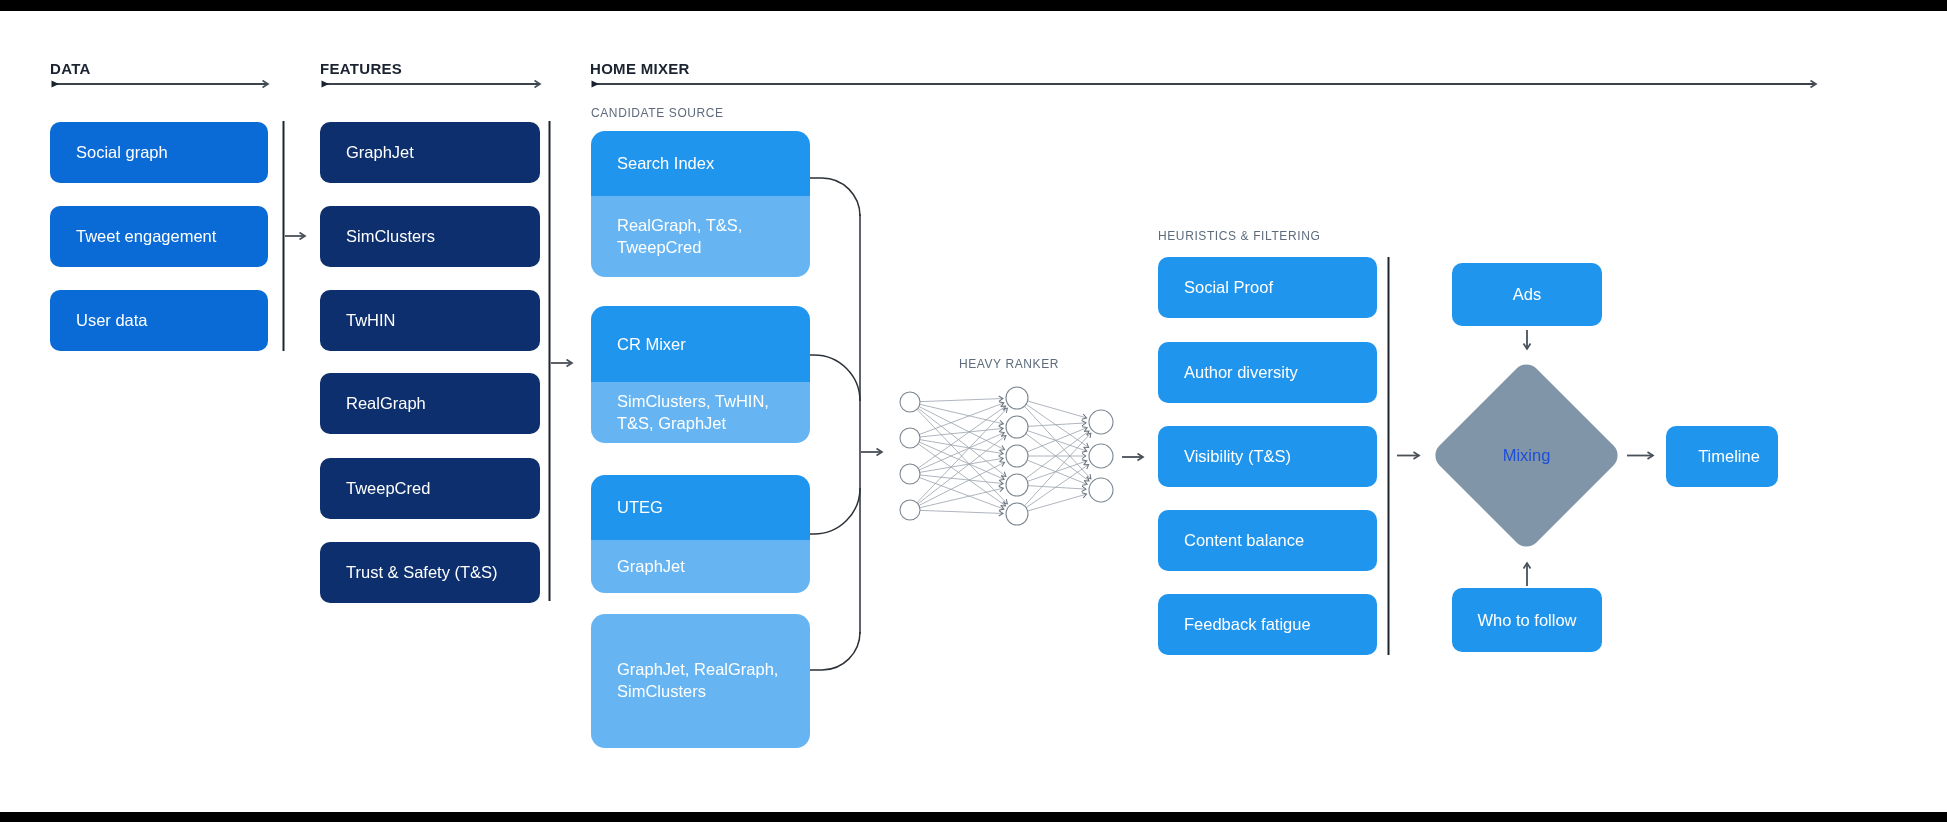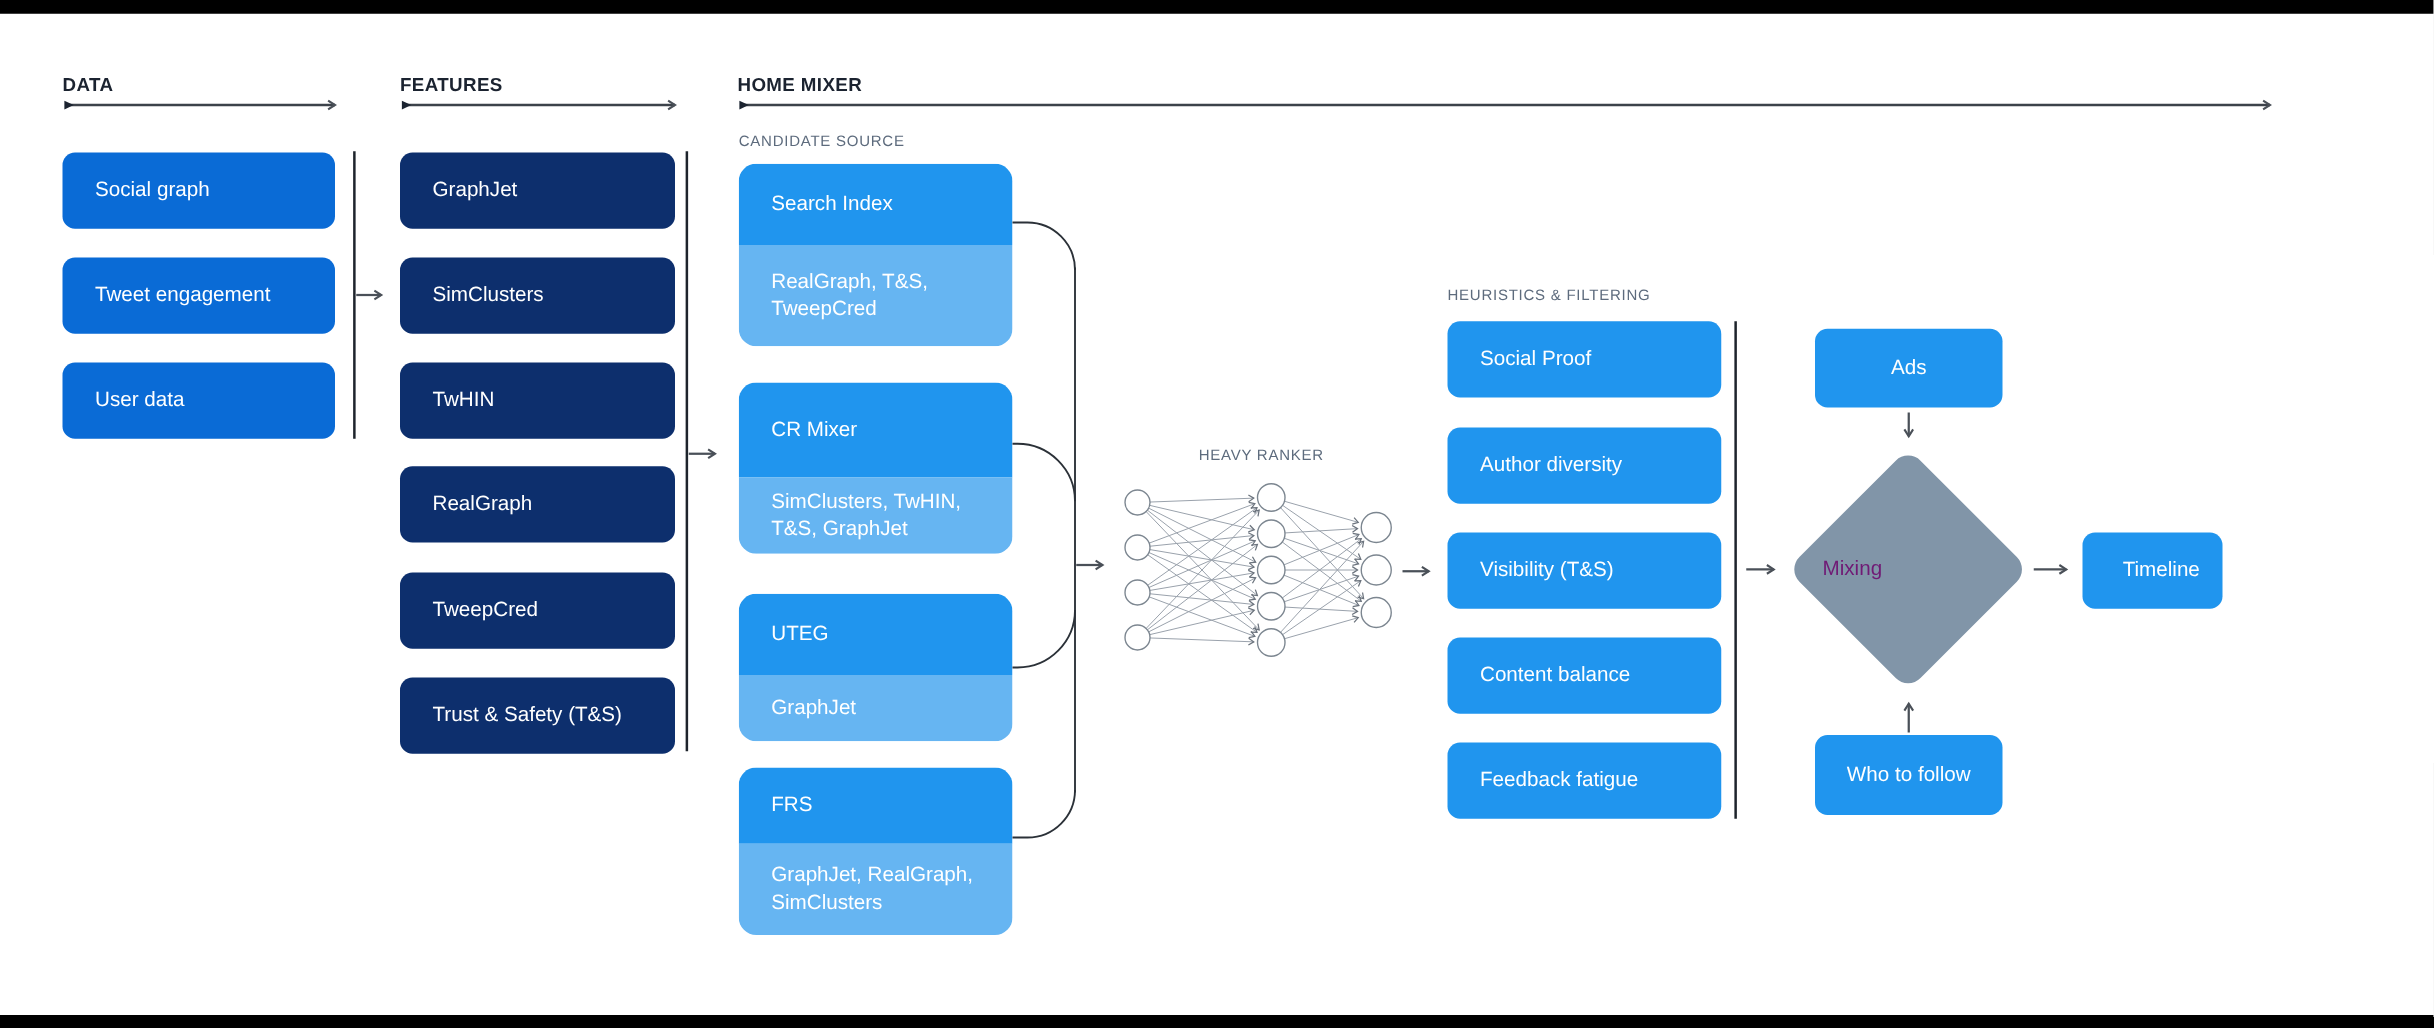--- a/index.html
+++ b/index.html
@@ -20,21 +20,21 @@
   .box.pad{padding-left:26px;padding-right:14px;}
   .box.center{justify-content:center;padding:0 6px;text-align:center;}
   .b-data{background:var(--data-blue);}
   .b-navy{background:var(--navy);}
   .b-bright{background:var(--bright-blue);align-items:center;}
   .cand{position:absolute;border-radius:14px;overflow:hidden;display:flex;flex-direction:column;}
   .cand .hd{background:var(--bright-blue);display:flex;align-items:center;padding-left:26px;color:var(--box-text);font-size:16.5px;font-weight:500;box-sizing:border-box;}
   .cand .sb{background:var(--light-blue);display:flex;align-items:center;padding:0 20px 0 26px;color:var(--box-text);font-size:16.5px;font-weight:500;line-height:1.32;box-sizing:border-box;flex:1;}
   .overlay{position:absolute;left:0;top:0;width:1947px;height:822px;pointer-events:none;}
   #diamond{position:absolute;left:1458px;top:387px;width:137px;height:137px;background:var(--diamond-gray);border-radius:14px;transform:rotate(45deg);}
-  #diamond-label{position:absolute;left:1458px;top:387px;width:137px;height:137px;display:flex;align-items:center;justify-content:flex-start;color:#701a75;font-size:16.5px;font-weight:500;}
+  #diamond-label{position:absolute;left:1458px;top:387px;width:137px;height:137px;display:flex;align-items:center;justify-content:center;color:#1d4ed8;font-size:16.5px;font-weight:500;}
 </style>
 </head>
 <body>
 
 <div id="canvas">
 
   <div class="bar top"></div>
   <div class="bar bottom"></div>
 
   <div class="hdr-label" style="left:50px;top:60px;">DATA</div>
@@ -90,23 +90,20 @@
   </div>
   <div class="cand" style="left:591px;top:475px;width:219px;height:118px;">
     <div class="hd" style="height:65px;">
         <span>UTEG</span>
       </div>
     <div class="sb">
         <span>GraphJet</span>
       </div>
   </div>
   <div class="cand" style="left:591px;top:614px;width:219px;height:134px;">
-    <div class="hd" style="height:61px;">
-        <span>FRS</span>
-      </div>
     <div class="sb">
         <span>GraphJet, RealGraph, SimClusters</span>
       </div>
   </div>
 
   <div class="sub-label" style="left:949px;top:357px;width:120px;text-align:center;">HEAVY RANKER</div>
   <svg class="overlay" viewBox="0 0 1947 822">
     <defs>
       <marker id="netarrow" markerWidth="7" markerHeight="7" refX="5" refY="3.5" orient="auto" markerUnits="userSpaceOnUse">
         <path d="M0.8,0.8 L5,3.5 L0.8,6.2" fill="none" stroke="#6b737d" stroke-width="1"></path>

